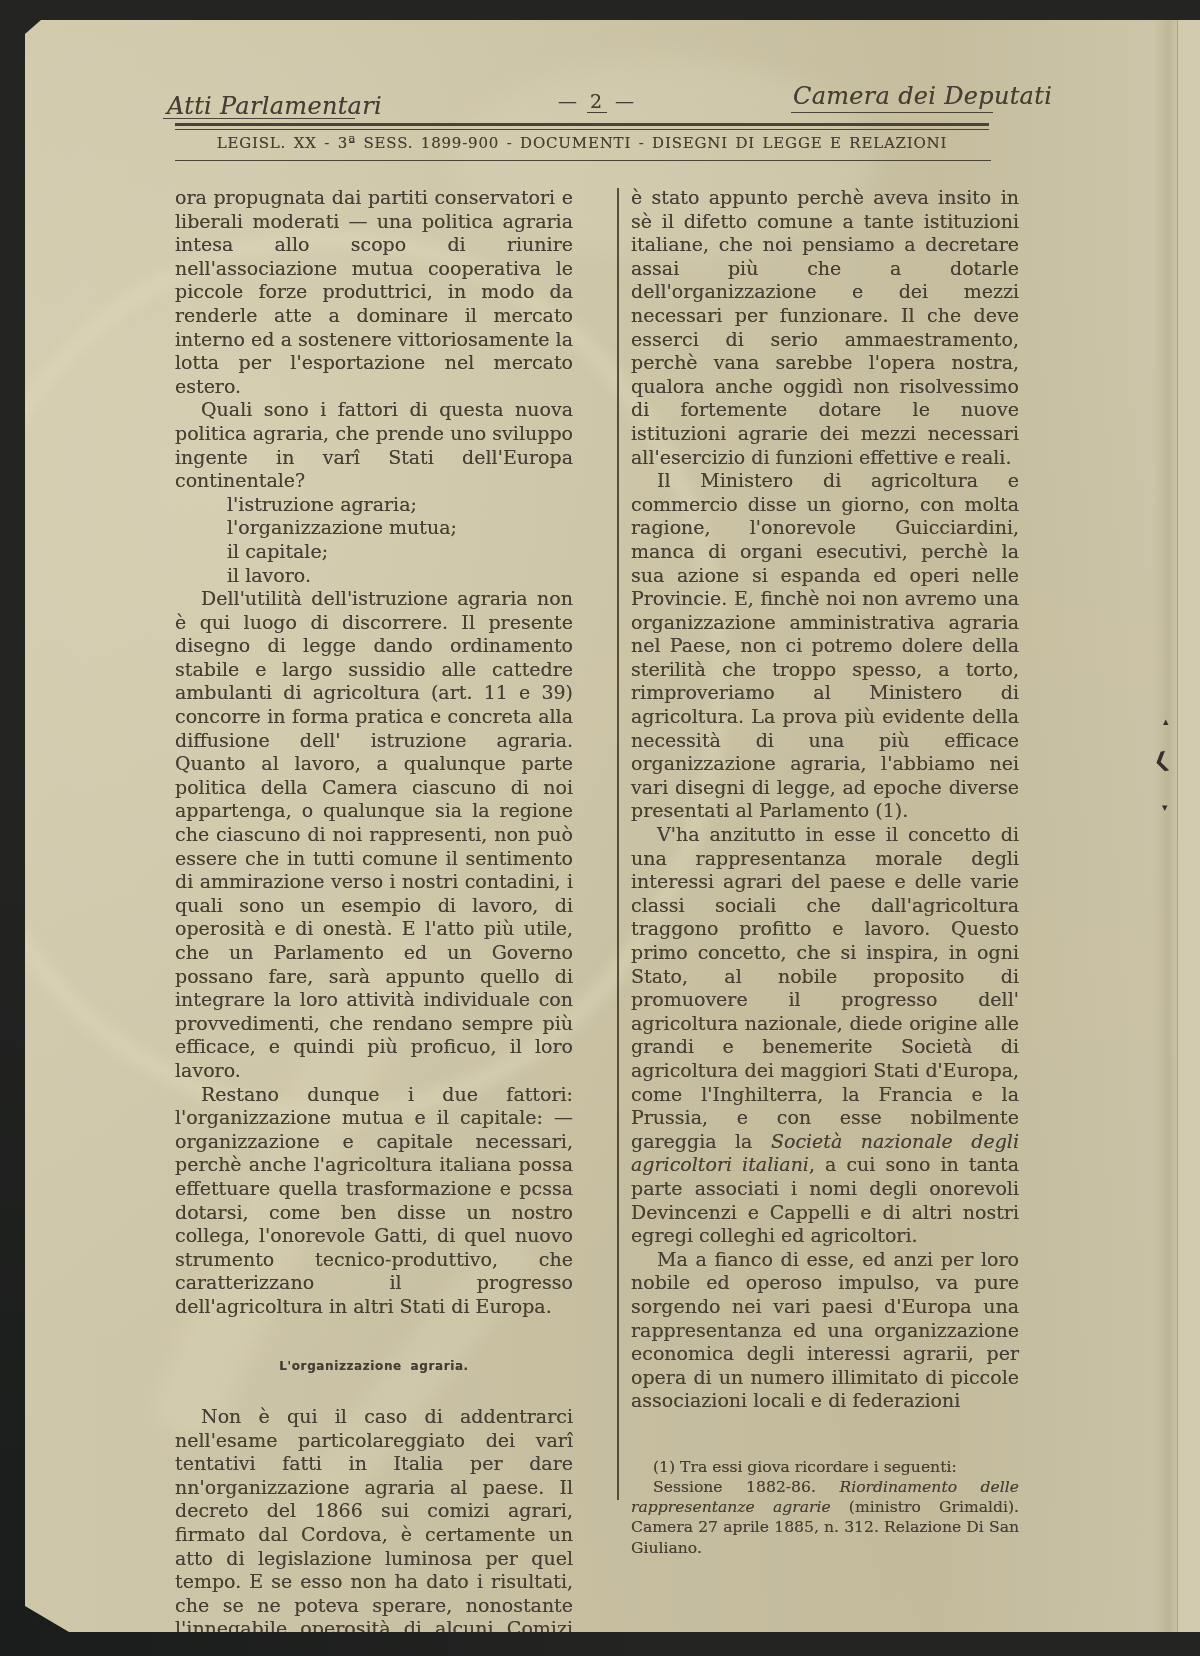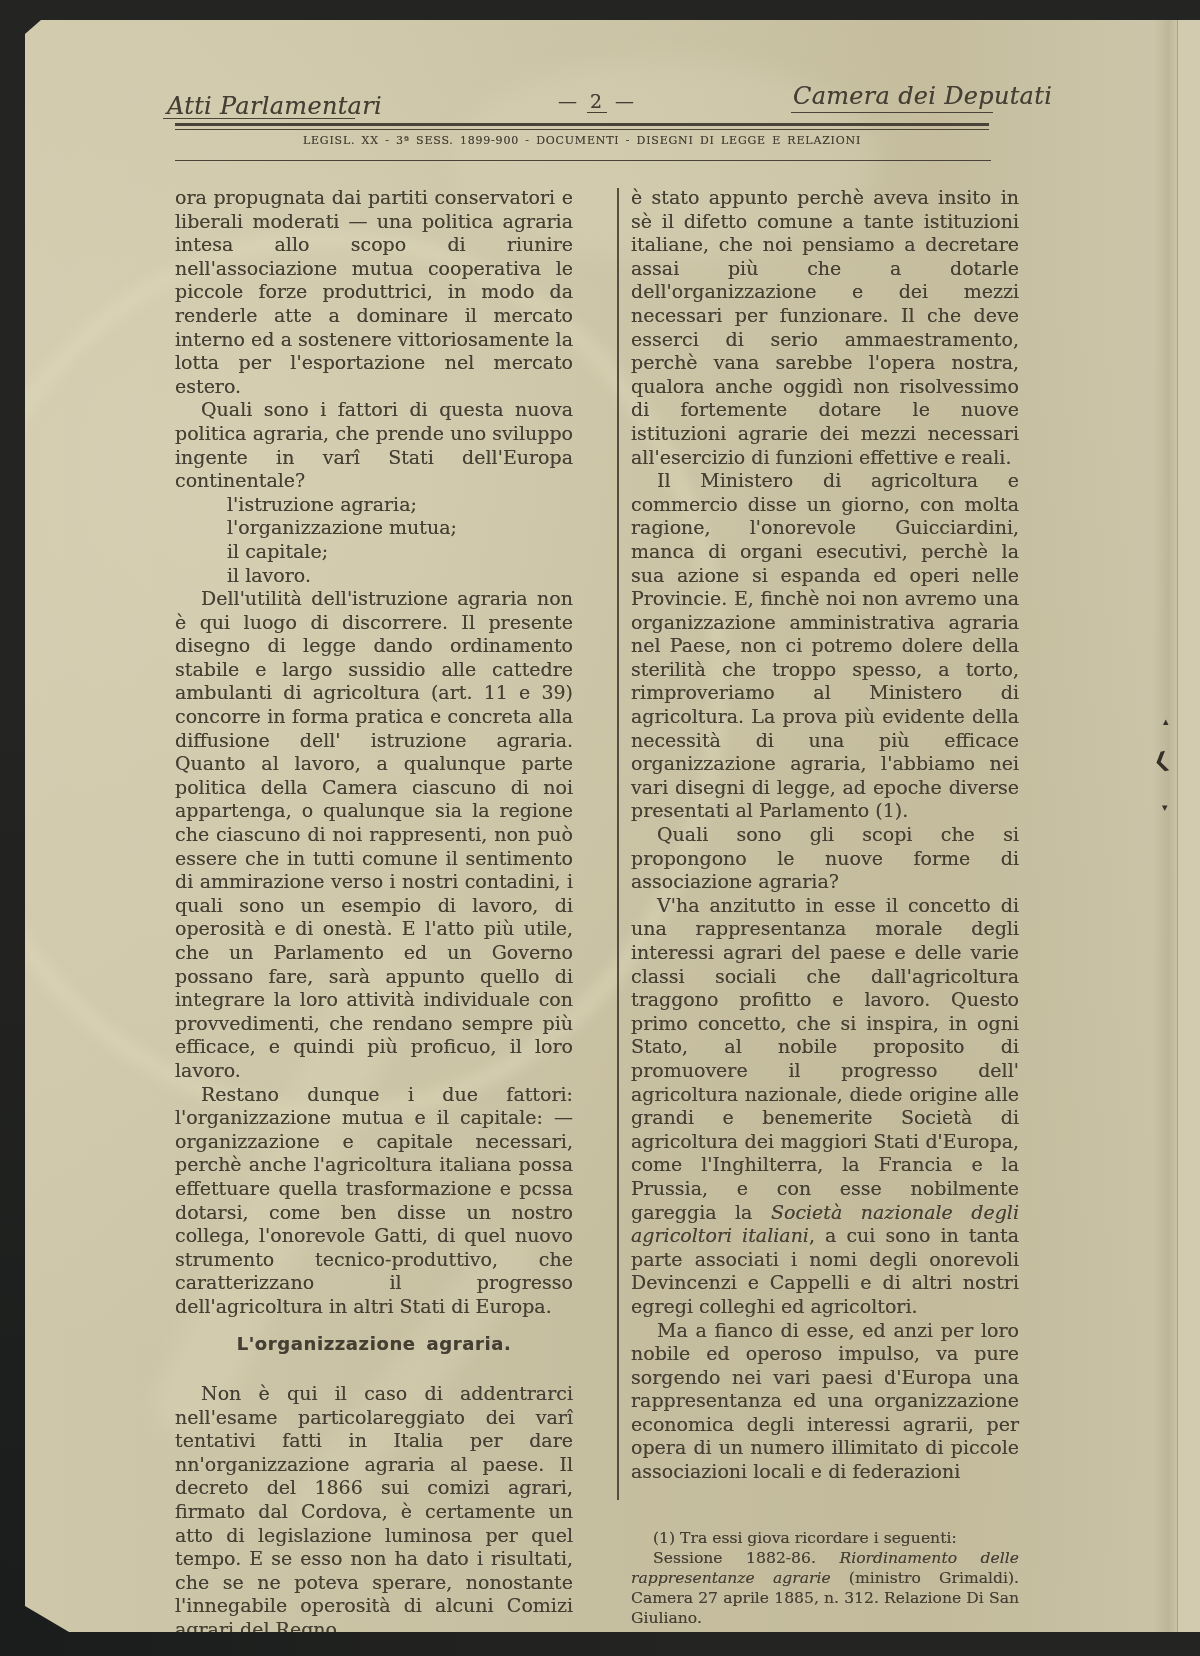--- a/index.html
+++ b/index.html
@@ -43,36 +43,36 @@
   #journal-left{left:142px;top:72px;}
   #journal-right{left:768px;top:62px;}
   #page-num-wrap{left:512px;top:70px;width:120px;text-align:center;font-size:19px;letter-spacing:2px;}
   #page-num-wrap .num{border-bottom:1.4px solid #453e33;padding:0 3px;}
   .rule{position:absolute;z-index:2;background:#4a4337;}
   #rule-under-left{left:138px;top:98px;width:192px;height:1.3px;}
   #rule-under-right{left:766px;top:92px;width:202px;height:1.3px;}
   #rule-double-a{left:150px;top:103px;width:814px;height:2.8px;}
   #rule-double-b{left:150px;top:108.6px;width:814px;height:1.1px;}
   #session-line{left:150px;top:114px;width:814px;text-align:center;
-    font-size:11px;letter-spacing:0.8px;word-spacing:2px;font-weight:500;}
+    font-size:15px;letter-spacing:0.8px;word-spacing:2px;font-weight:500;}
   #rule-session{left:150px;top:140px;width:816px;height:1.2px;}
   #col-divider{left:592px;top:168px;width:1.6px;height:1312px;background:rgba(64,57,45,0.85);}
   
   .col{position:absolute;z-index:2;top:166px;font-size:19px;line-height:23.6px;
     text-align:justify;hyphens:auto;}
   #col-left{left:150px;width:398px;}
   #col-right{left:606px;width:388px;}
   .para{margin:0;}
   .para span{white-space:pre-wrap;text-align:center;}
   .cont{text-indent:0;}
   .ind{text-indent:26px;}
   .list{text-indent:0;text-align:left;padding-left:52px;}
-  .heading{font-family:"DejaVu Sans", sans-serif;font-weight:bold;font-size:18px;
+  .heading{font-family:"DejaVu Sans", sans-serif;font-weight:bold;font-size:12px;
     text-align:center;text-indent:0;letter-spacing:0.6px;word-spacing:4px;
-    margin:13px 0 27px 0;}
+    margin:36px 0 27px 0;}
   .it{font-style:italic;}
   .footnote{margin-top:44px;font-size:15.6px;line-height:20.2px;}
   .footnote .fn{text-indent:22px;text-align:justify;}
   .col, .hdr-text{text-shadow:0 0 0.6px rgba(62,55,44,0.55);}
   
   .mark{position:absolute;z-index:3;color:#36302a;line-height:1;}
   #mark-up{left:1138px;top:696px;font-size:11px;}
   #mark-chevron{left:1128px;top:730px;font-size:20px;transform:rotate(-12deg);}
   #mark-down{left:1137px;top:782px;font-size:11px;}
 </style>
@@ -115,21 +115,20 @@
         <p class="para ind"><span>Dell'utilità dell'istruzione agraria non è qui luogo di discorrere. Il presente disegno di legge dando ordinamento stabile e largo sussidio alle cattedre ambulanti di agricoltura (art. 11 e 39) concorre in forma pratica e concreta alla diffusione dell' istruzione agraria. Quanto al lavoro, a qualunque parte politica della Camera ciascuno di noi appartenga, o qualunque sia la regione che ciascuno di noi rappresenti, non può essere che in tutti comune il sentimento di ammirazione verso i nostri contadini, i quali sono un esempio di lavoro, di operosità e di onestà. E l'atto più utile, che un Parlamento ed un Governo possano fare, sarà appunto quello di integrare la loro attività individuale con provvedimenti, che rendano sempre più efficace, e quindi più proficuo, il loro lavoro.</span></p>
         <p class="para ind"><span>Restano dunque i due fattori: l'organizzazione mutua e il capitale: — organizzazione e capitale necessari, perchè anche l'agricoltura italiana possa effettuare quella trasformazione e pcssa dotarsi, come ben disse un nostro collega, l'onorevole Gatti, di quel nuovo strumento tecnico-produttivo, che caratterizzano il progresso dell'agricoltura in altri Stati di Europa.</span></p>
         <p class="para heading"><span>L'organizzazione agraria.</span></p>
         <p class="para ind"><span>Non è qui il caso di addentrarci nell'esame particolareggiato dei varî tentativi fatti in Italia per dare nn'organizzazione agraria al paese. Il decreto del 1866 sui comizi agrari, firmato dal Cordova, è certamente un atto di legislazione luminosa per quel tempo. E se esso non ha dato i risultati, che se ne poteva sperare, nonostante l'innegabile operosità di alcuni Comizi agrari del Regno,</span></p>
       </div>
 
     <div class="col" id="col-right">
       <div>
           <p class="para cont"><span>è stato appunto perchè aveva insito in sè il difetto comune a tante istituzioni italiane, che noi pensiamo a decretare assai più che a dotarle dell'organizzazione e dei mezzi necessari per funzionare. Il che deve esserci di serio ammaestramento, perchè vana sarebbe l'opera nostra, qualora anche oggidì non risolvessimo di fortemente dotare le nuove istituzioni agrarie dei mezzi necessari all'esercizio di funzioni effettive e reali.</span></p>
           <p class="para ind"><span>Il Ministero di agricoltura e commercio disse un giorno, con molta ragione, l'onorevole Guicciardini, manca di organi esecutivi, perchè la sua azione si espanda ed operi nelle Provincie. E, finchè noi non avremo una organizzazione amministrativa agraria nel Paese, non ci potremo dolere della sterilità che troppo spesso, a torto, rimproveriamo al Ministero di agricoltura. La prova più evidente della necessità di una più efficace organizzazione agraria, l'abbiamo nei vari disegni di legge, ad epoche diverse presentati al Parlamento (1).</span></p>
-          <p class="para ind"><span>Quali sono gli scopi che si propongono le nuove forme di associazione agraria?</span></p>
           <p class="para ind"><span>V'ha anzitutto in esse il concetto di una rappresentanza morale degli interessi agrari del paese e delle varie classi sociali che dall'agricoltura traggono profitto e lavoro. Questo primo concetto, che si inspira, in ogni Stato, al nobile proposito di promuovere il progresso dell' agricoltura nazionale, diede origine alle grandi e benemerite Società di agricoltura dei maggiori Stati d'Europa, come l'Inghilterra, la Francia e la Prussia, e con esse nobilmente gareggia la </span><span class="it">Società nazionale degli agricoltori italiani</span><span>, a cui sono in tanta parte associati i nomi degli onorevoli Devincenzi e Cappelli e di altri nostri egregi colleghi ed agricoltori.</span></p>
           <p class="para ind"><span>Ma a fianco di esse, ed anzi per loro nobile ed operoso impulso, va pure sorgendo nei vari paesi d'Europa una rappresentanza ed una organizzazione economica degli interessi agrarii, per opera di un numero illimitato di piccole associazioni locali e di federazioni</span></p>
         </div>
       <div class="footnote">
           <p class="para fn"><span>(1) Tra essi giova ricordare i seguenti:</span></p>
           <p class="para fn"><span>Sessione 1882-86. </span><span class="it">Riordinamento delle rappresentanze agrarie</span><span> (ministro Grimaldi). Camera 27 aprile 1885, n. 312. Relazione Di San Giuliano.</span></p>
         </div>
     </div>
 
     <div class="mark" id="mark-up">▴</div>

